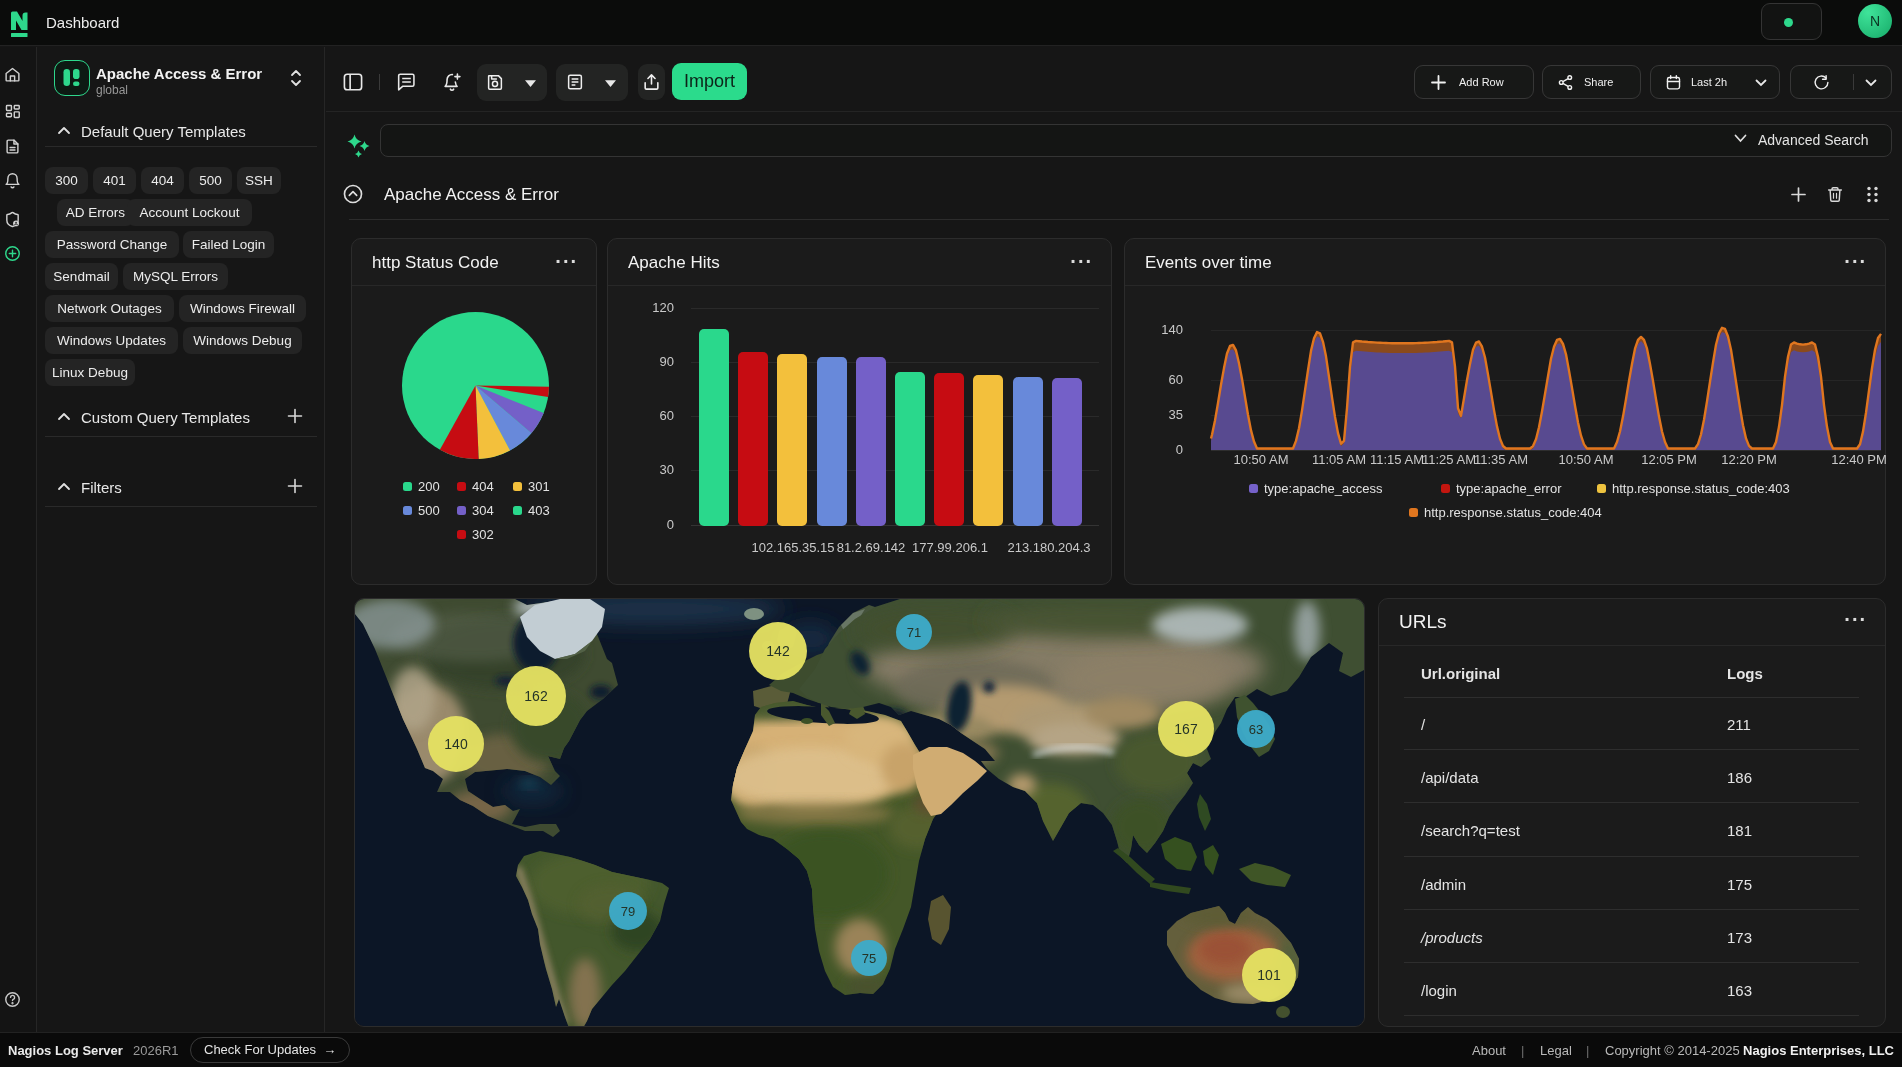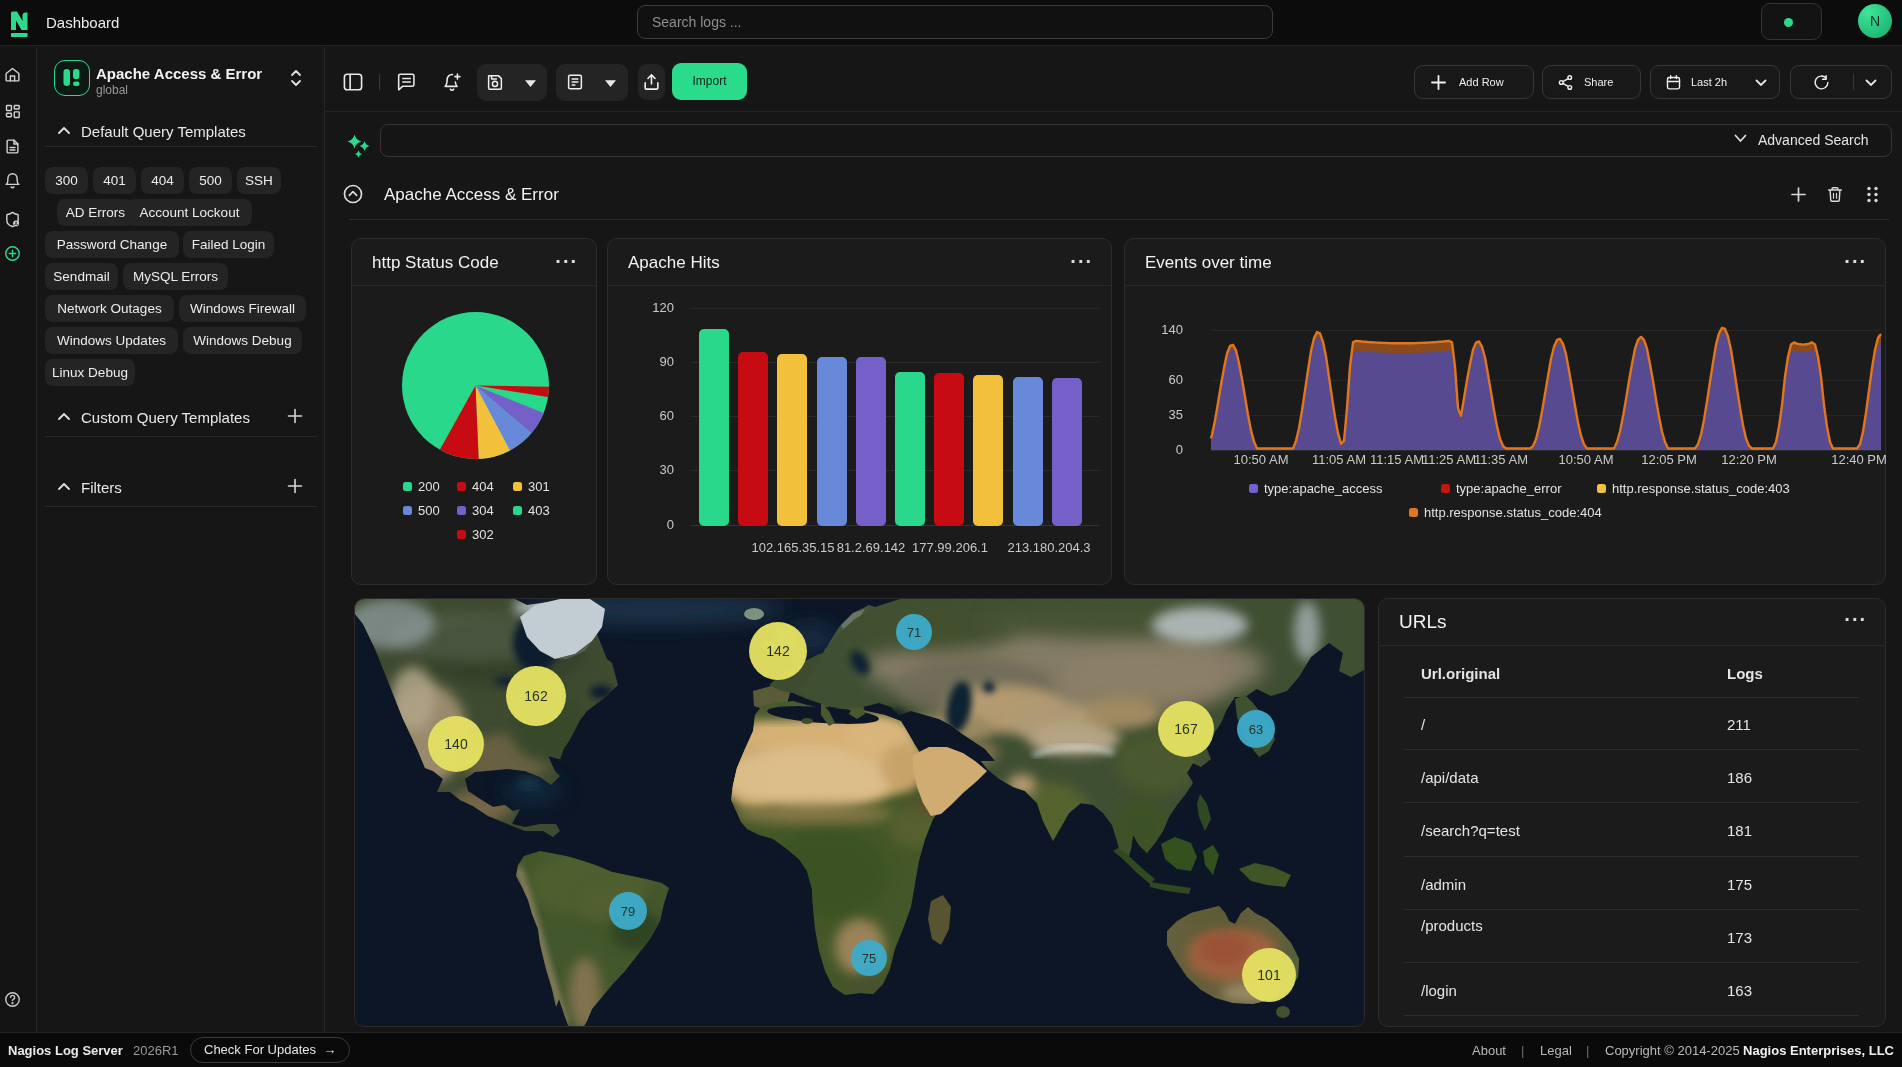--- a/index.html
+++ b/index.html
@@ -22,21 +22,21 @@
 .sb-title { position:absolute; left:59px; top:18px; color:#f2f2f2; font-size:15px; font-weight:bold; }
 .sb-sub { position:absolute; left:59px; top:36px; color:#979797; font-size:12px; }
 .sec-head { position:absolute; color:#e8e8e8; font-size:15px; }
 .sb-div { position:absolute; left:8px; width:272px; height:1px; background:#2a2a2a; }
 .chip { position:absolute; height:27px; background:#242424; border-radius:8px; color:#ececec; font-size:13.5px; line-height:27px; text-align:center; }
 
 #main { position:absolute; left:326px; top:47px; width:1576px; height:985px; background:#161616; }
 .tb-border { position:absolute; left:0; top:64px; width:1576px; height:1px; background:#242424; }
 .icbtn { position:absolute; color:#e0e0e0; }
 .group { position:absolute; height:37px; background:#232423; border-radius:9px; }
-#importbtn { position:absolute; left:346px; top:16px; width:75px; height:37px; background:#2bdb8c; border-radius:9px; color:#0c2318; font-size:12px; text-align:center; line-height:37px; }
+#importbtn { position:absolute; left:346px; top:16px; width:75px; height:37px; background:#2bdb8c; border-radius:9px; color:#0c2318; font-size:18px; text-align:center; line-height:37px; }
 .obtn { position:absolute; top:18px; height:34px; border:1px solid #373737; border-radius:9px; background:#171817; color:#f0f0f0; font-size:11px; line-height:32px; }
 
 #qrow-input { position:absolute; left:54px; top:77px; width:1512px; height:33px; border:1px solid #343434; border-radius:8px; background:#141514; }
 #advs { position:absolute; left:1432px; top:85px; color:#e4e4e4; font-size:14px; }
 .sec2-border { position:absolute; left:23px; top:172px; width:1540px; height:1px; background:#2c2c2c; }
 
 .panel { position:absolute; background:#1b1b1b; border:1px solid #2c2c2c; border-radius:10px; }
 .ptitle { position:absolute; left:20px; top:14px; color:#f2f2f2; font-size:17px; }
 .pdots { position:absolute; right:18px; top:6px; color:#dcdcdc; font-size:20px; letter-spacing:2px; font-weight:bold; }
 .phead-border { position:absolute; left:0; top:46px; width:100%; height:1px; background:#282828; }
@@ -53,21 +53,20 @@
 </style>
 </head>
 <body>
 <div id="page">
   <div id="topbar">
     <svg class="abs" style="left:5px;top:6px" width="34" height="34" viewBox="0 0 34 34">
       <path d="M6 24 V7 a1.5 1.5 0 0 1 1.5 -1.5 H12 l5.5 9.5 V9.5 a3 3 0 0 1 3 -3 h2 V24 h-6 L11 14.5 V24 Z" fill="#2ed88c"></path>
       <rect x="6" y="27" width="16.5" height="4" rx="0.5" fill="#2ed88c"></rect>
     </svg>
     <div class="dash">Dashboard</div>
-    <div id="hsearch">Search logs ...</div>
     <div id="sysbtn"><span class="dot"></span>System</div>
     <div id="avatar">N</div>
   </div>
 
   <div id="rail">
     <svg class="ric" style="top:19px" viewBox="0 0 24 24" fill="none" stroke="#d2d2d2" stroke-width="2" stroke-linecap="round" stroke-linejoin="round">
         <path d="M3 10.5 L12 3.5 L21 10.5 V20 a1 1 0 0 1 -1 1 H4 a1 1 0 0 1 -1 -1 Z"></path>
         <path d="M9 21 v-7 h6 v7"></path>
       </svg>
     <svg class="ric" style="top:56px" viewBox="0 0 24 24" fill="none" stroke="#d2d2d2" stroke-width="2">
@@ -536,21 +535,21 @@
     <div class="tdiv" style="top:150px;"></div>
     <div class="trow" style="top:170px;">/api/data</div>
       <div class="trow" style="top:170px;left:348px;">186</div>
     <div class="tdiv" style="top:203px;"></div>
     <div class="trow" style="top:223px;">/search?q=test</div>
       <div class="trow" style="top:223px;left:348px;">181</div>
     <div class="tdiv" style="top:257px;"></div>
     <div class="trow" style="top:277px;">/admin</div>
       <div class="trow" style="top:277px;left:348px;">175</div>
     <div class="tdiv" style="top:310px;"></div>
-    <div class="trow" style="top:318px;">/products</div>
+    <div class="trow" style="top:330px;font-style:italic;">/products</div>
       <div class="trow" style="top:330px;left:348px;">173</div>
     <div class="tdiv" style="top:363px;"></div>
     <div class="trow" style="top:383px;">/login</div>
       <div class="trow" style="top:383px;left:348px;">163</div>
     <div class="tdiv" style="top:416px;"></div>
   </div>
 
   <div id="footer">
     <span style="position:absolute;left:8px;top:10px;font-weight:bold;color:#eaeaea;">Nagios Log Server</span>
     <span style="position:absolute;left:133px;top:10px;color:#9a9a9a;">2026R1</span>

